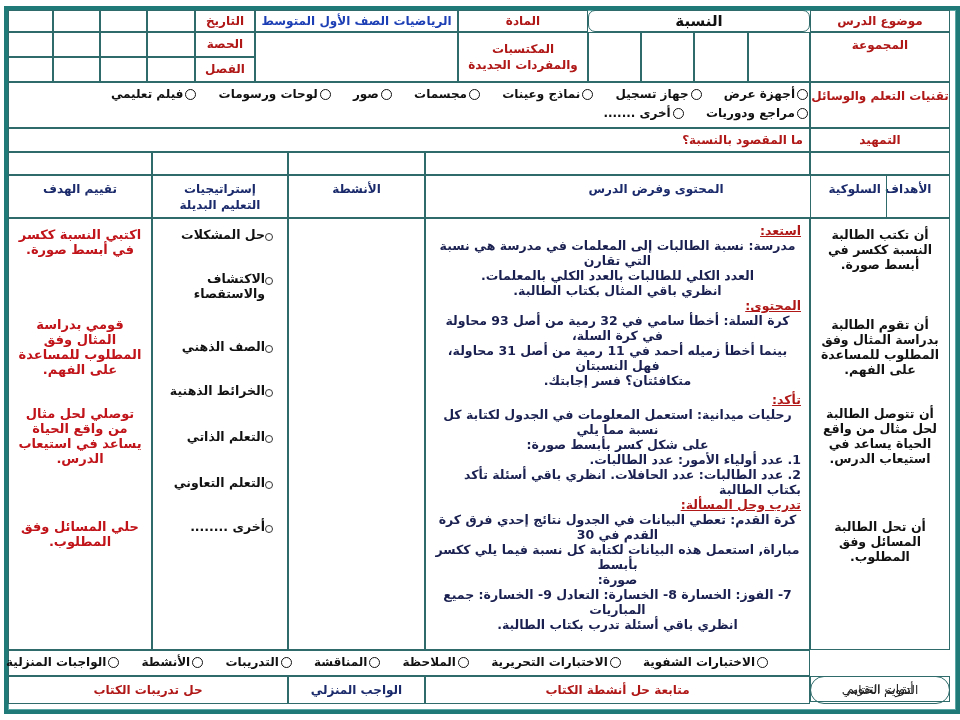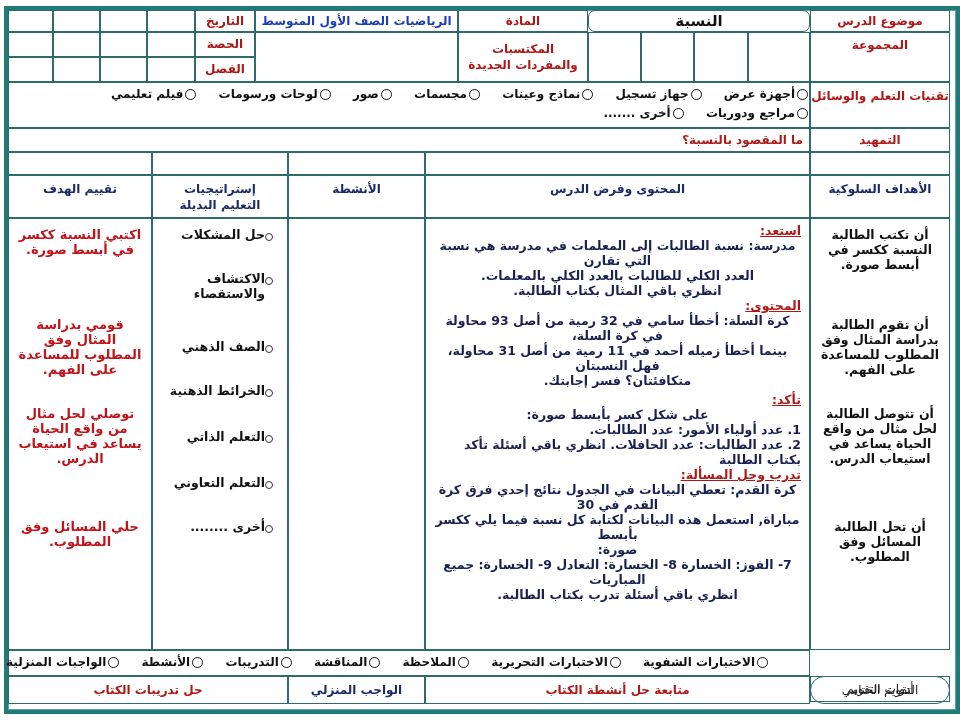--- a/index.html
+++ b/index.html
@@ -75,21 +75,21 @@
 <div class="cell red" style="left:810px;top:128px;width:140px;height:24px;">التمهيد</div>
 <div class="cell red" style="left:8px;top:128px;width:802px;height:24px;justify-content:flex-start;padding-right:6px;text-align:center;">ما المقصود بالنسبة؟</div>
 
 <div class="cell" style="left:810px;top:152px;width:140px;height:23px;"></div>
 <div class="cell" style="left:425px;top:152px;width:385px;height:23px;"></div>
 <div class="cell" style="left:288px;top:152px;width:137px;height:23px;"></div>
 <div class="cell" style="left:152px;top:152px;width:136px;height:23px;"></div>
 <div class="cell" style="left:8px;top:152px;width:144px;height:23px;"></div>
 
 <div class="cell navy" style="left:810px;top:175px;width:140px;height:43px;align-items:flex-start;padding-top:5px;">الأهداف السلوكية</div>
-<div class="cell navy" style="left:425px;top:175px;width:385px;height:43px;align-items:flex-start;padding-top:5px;">المحتوى وفرض الدرس</div>
+<div class="cell navy" style="left:425px;top:175px;width:462px;height:43px;align-items:flex-start;padding-top:5px;">المحتوى وفرض الدرس</div>
 <div class="cell navy" style="left:288px;top:175px;width:137px;height:43px;align-items:flex-start;padding-top:5px;">الأنشطة</div>
 <div class="cell navy" style="left:152px;top:175px;width:136px;height:43px;align-items:flex-start;padding-top:5px;padding-left:20px;padding-right:20px;">إستراتيجيات التعليم البديلة</div>
 <div class="cell navy" style="left:8px;top:175px;width:144px;height:43px;align-items:flex-start;padding-top:5px;">تقييم الهدف</div>
 
 <div class="body-col" style="left:810px;top:218px;width:140px;height:432px;">
   <div class="obj" style="position:absolute;top:8px;left:0;right:0;">أن تكتب الطالبة النسبة ككسر في أبسط صورة.</div>
   <div class="obj" style="position:absolute;top:98px;left:0;right:0;">أن تقوم الطالبة بدراسة المثال وفق المطلوب للمساعدة على الفهم.</div>
   <div class="obj" style="position:absolute;top:187px;left:0;right:0;">أن تتوصل الطالبة لحل مثال من واقع الحياة يساعد في استيعاب الدرس.</div>
   <div class="obj" style="position:absolute;top:300px;left:0;right:0;">أن تحل الطالبة المسائل وفق المطلوب.</div>
 </div>
@@ -97,20 +97,21 @@
 <div class="body-col content" style="left:425px;top:218px;width:385px;height:432px;">
   <span class="h">استعد:</span>
   <span class="p">مدرسة: نسبة الطالبات إلى المعلمات في مدرسة هي نسبة التي تقارن</span>
   <span class="p">العدد الكلي للطالبات بالعدد الكلي بالمعلمات.</span>
   <span class="p">انظري باقي المثال بكتاب الطالبة.</span>
   <span class="h" style="">المحتوى:</span>
   <span class="p">كرة السلة: أخطأ سامي في 32 رمية من أصل 93 محاولة في كرة السلة،</span>
   <span class="p">بينما أخطأ زميله أحمد في 11 رمية من أصل 31 محاولة، فهل النسبتان</span>
   <span class="p">متكافئتان؟ فسر إجابتك.</span>
   <span class="h" style="margin-top:4px;">تأكد:</span>
+  <span class="p">رحليات ميدانية: استعمل المعلومات في الجدول لكتابة كل نسبة مما يلي</span>
   <span class="p">على شكل كسر بأبسط صورة:</span>
   <span class="p" style="text-align:right;">1.  عدد أولياء الأمور: عدد الطالبات.</span>
   <span class="p" style="text-align:right;">2.  عدد الطالبات: عدد الحافلات. انظري باقي أسئلة تأكد بكتاب الطالبة</span>
   <span class="h">تدرب وحل المسألة:</span>
   <span class="p">كرة القدم: تعطي البيانات في الجدول نتائج إحدي فرق كرة القدم في 30</span>
   <span class="p">مباراة, استعمل هذه البيانات لكتابة كل نسبة فيما يلي ككسر بأبسط</span>
   <span class="p">صورة:</span>
   <span class="p">7- الفوز: الخسارة  8- الخسارة: التعادل  9- الخسارة: جميع المباريات</span>
   <span class="p">انظري باقي أسئلة تدرب بكتاب الطالبة.</span>
 </div>

